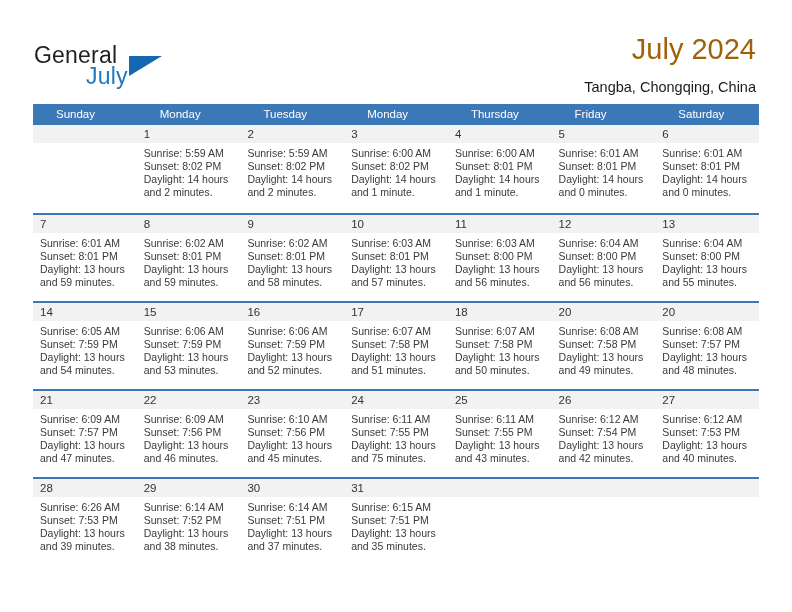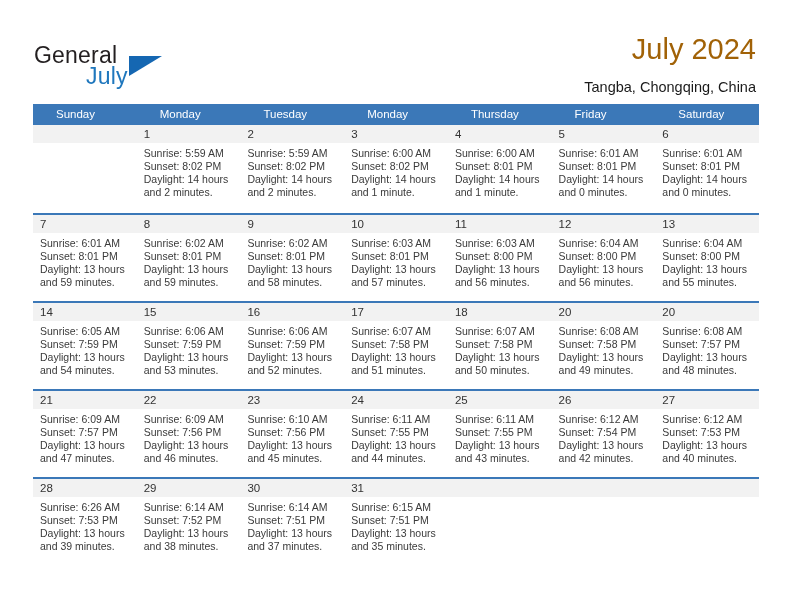--- a/index.html
+++ b/index.html
@@ -401,21 +401,21 @@
           <div>Daylight: 13 hours</div>
           <div>and 45 minutes.</div>
         </div>
       </div>
       <div class="day-cell">
         <div class="day-number-band">24</div>
         <div class="day-info">
           <div>Sunrise: 6:11 AM</div>
           <div>Sunset: 7:55 PM</div>
           <div>Daylight: 13 hours</div>
-          <div>and 44 minutes.</div>
+          <div>and 75 minutes.</div>
         </div>
       </div>
       <div class="day-cell">
         <div class="day-number-band">25</div>
         <div class="day-info">
           <div>Sunrise: 6:11 AM</div>
           <div>Sunset: 7:55 PM</div>
           <div>Daylight: 13 hours</div>
           <div>and 43 minutes.</div>
         </div>

